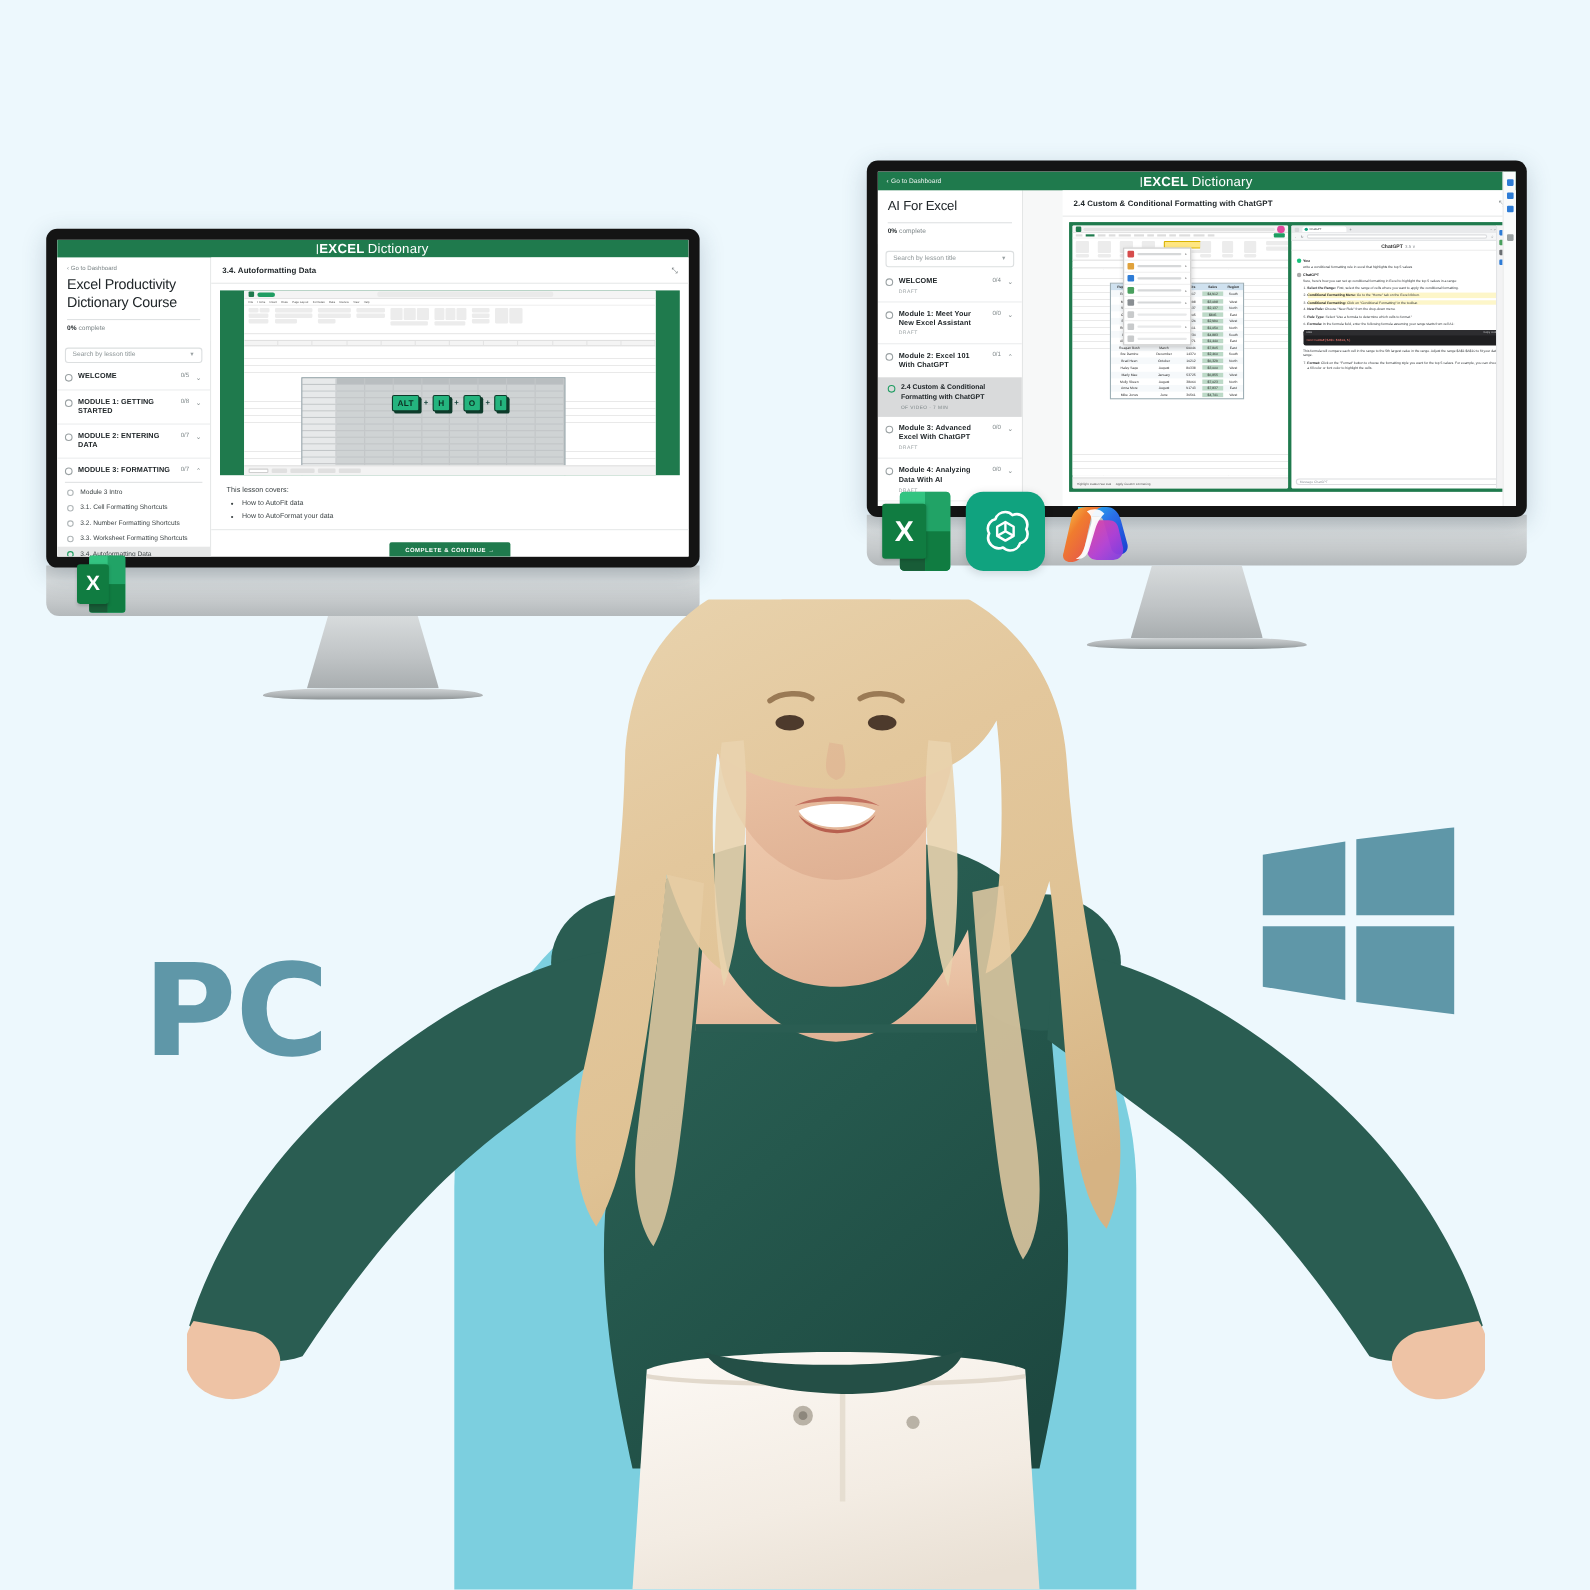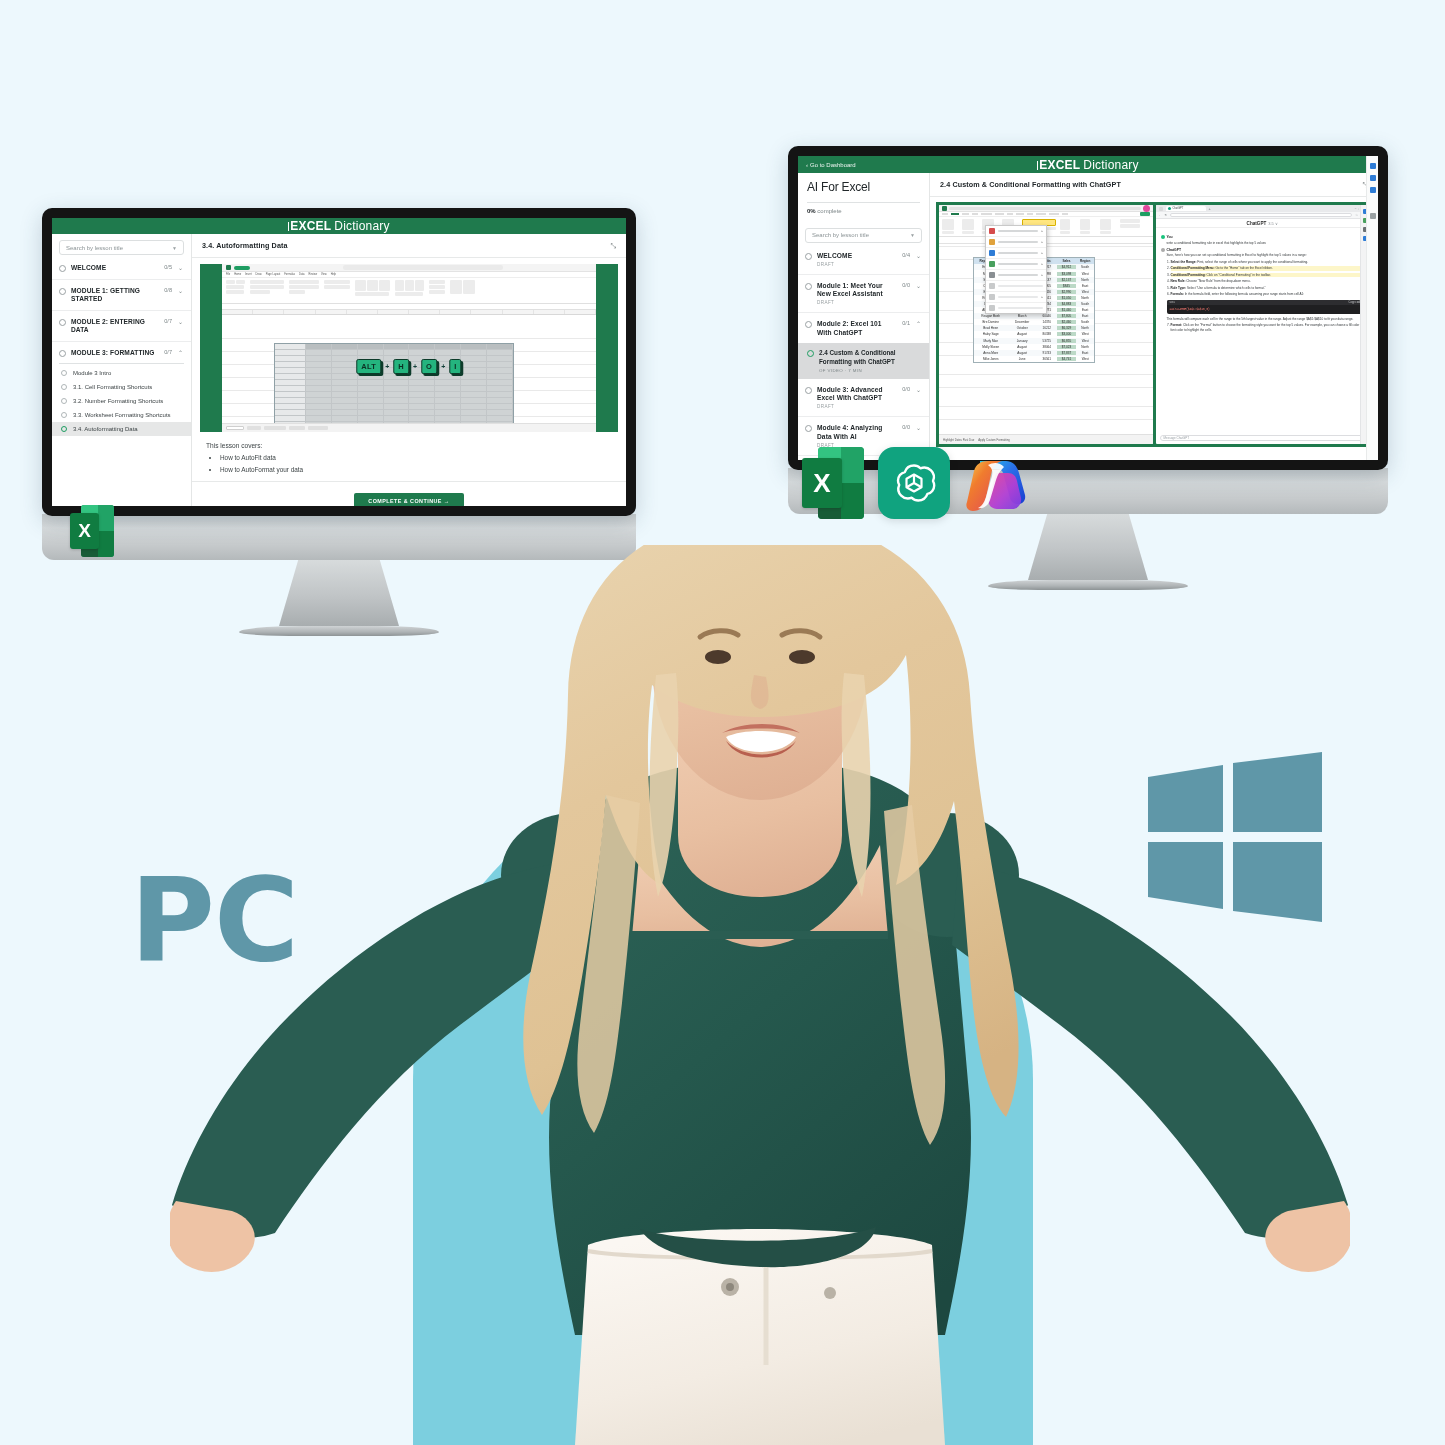--- a/index.html
+++ b/index.html
@@ -338,20 +338,26 @@
       <div class="app-topbar" style="height:16px;">
         <div class="brand">
           <span><span class="brand-tick"></span><span class="brand-mark">EXCEL</span></span>
           <span class="brand-sub">Dictionary</span>
         </div>
       </div>
 
       <div class="app-body" style="height:272px;">
 
         <div class="app-sidebar" style="width:140px;">
+          <div class="sb-card">
+            <div class="sb-back">‹ <span>Go to Dashboard</span></div>
+            <div class="sb-title">Excel Productivity Dictionary Course</div>
+            <div class="sb-rule"></div>
+            <div class="sb-progress"><b>0%</b> <span>complete</span></div>
+          </div>
 
           <div class="sb-search">
             <span>Search by lesson title</span>
             <span class="sb-caret">▼</span>
           </div>
 
           <div class="sb-list">
             <div class="sb-item">
               <span class="sb-circle"></span>
               <span class="sb-lbl">WELCOME</span>
@@ -743,21 +749,21 @@
     <div class="monitor-screen">
 
       <div class="app-topbar" style="height:17px;">
         <div class="back-link">‹ <span>Go to Dashboard</span></div>
         <div class="brand">
           <span><span class="brand-tick"></span><span class="brand-mark">EXCEL</span></span>
           <span class="brand-sub">Dictionary</span>
         </div>
       </div>
 
-      <div class="app-body" style="height:287px;">
+      <div class="app-body" style="height:287px;gap:36px;">
 
         <div class="app-sidebar" style="width:132px;">
           <div class="sb-card">
             <div class="sb-title" style="font-size:12px;">AI For Excel</div>
             <div class="sb-rule"></div>
             <div class="sb-progress"><b>0%</b> <span>complete</span></div>
           </div>
 
           <div class="sb-search">
             <span>Search by lesson title</span>

